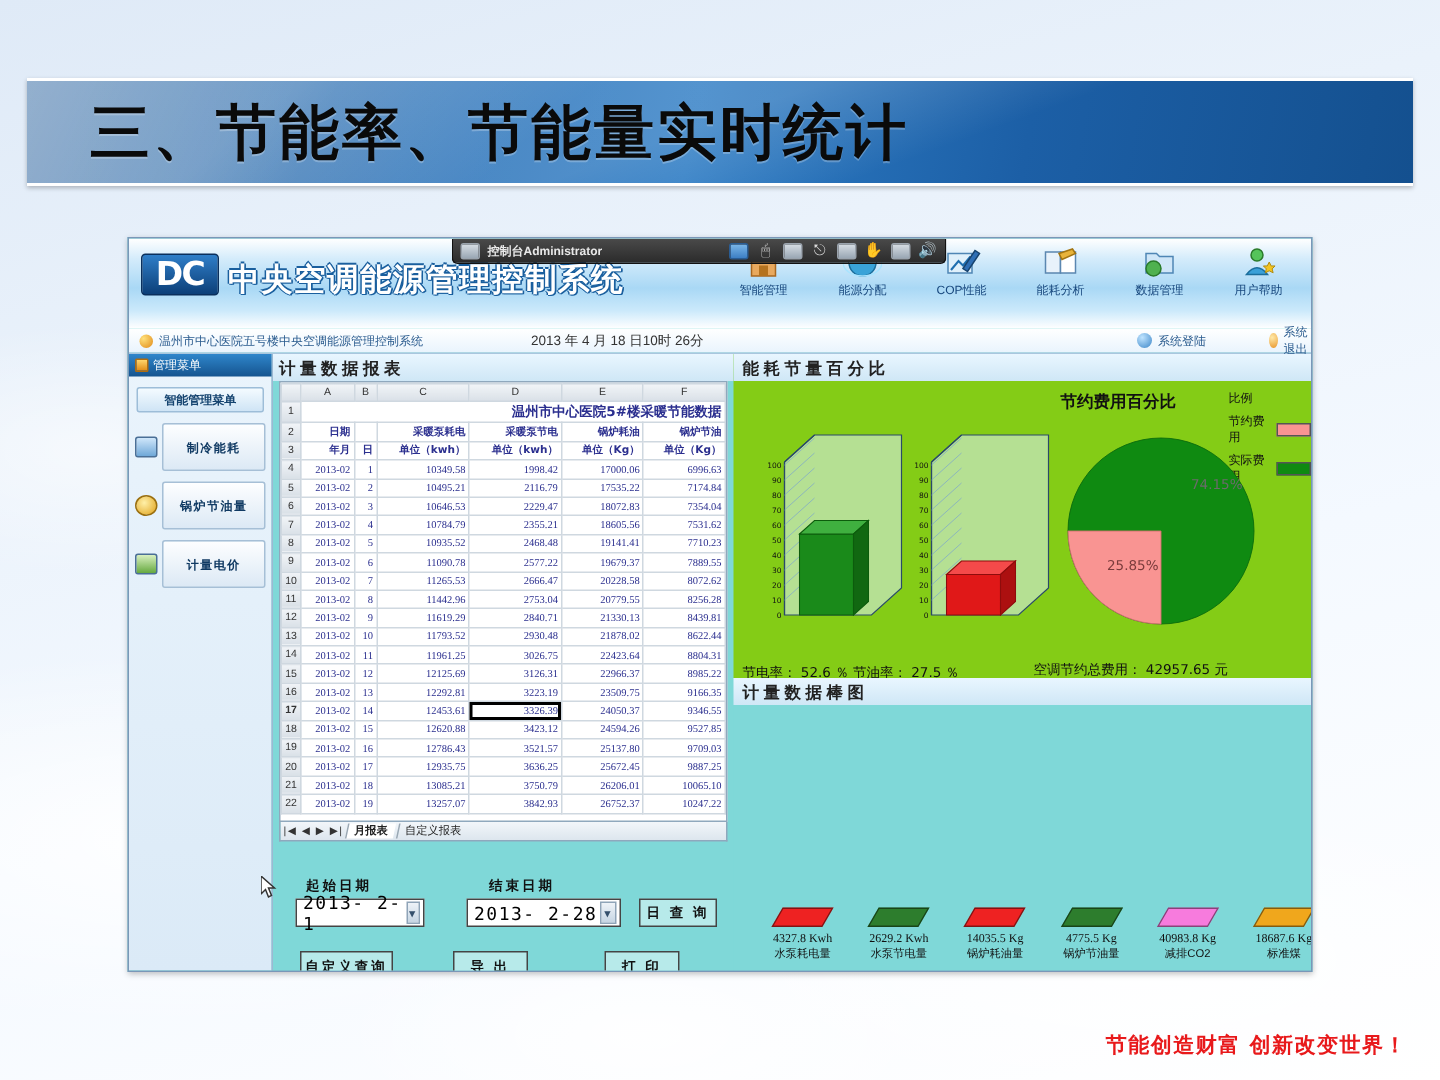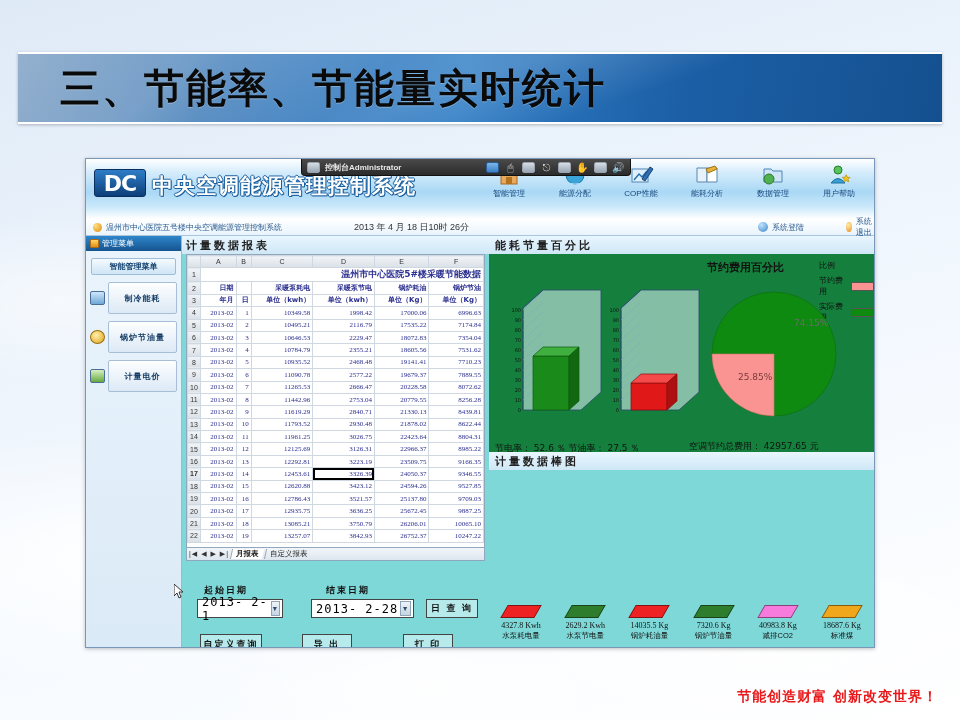--- a/index.html
+++ b/index.html
@@ -208,39 +208,39 @@
     display:flex; align-items:center; justify-content:center;
     font-size:9px; font-weight:bold; color:#111; letter-spacing:2px;
   }
   
   #right { position:absolute; left:403px; top:0; right:0; bottom:0; }
   .panel-title {
     height:18px; color:#222; font-size:11px; font-weight:bold; letter-spacing:3px;
     padding-left:6px; display:flex; align-items:center;
     background:linear-gradient(#e9f6ff,#cfe7f6);
   }
-  #top-right { position:absolute; left:0; top:0; right:0; height:216px; background:#15803d; }
+  #top-right { position:absolute; left:0; top:0; right:0; height:216px; background:#84cc16; }
   #charts { position:absolute; left:0; top:18px; right:0; bottom:0; }
   #rates {
     position:absolute; left:6px; top:188px; font-size:9px; color:#111;
     font-family:"DejaVu Sans","Liberation Sans",sans-serif;
   }
   #pie-title {
     position:absolute; left:218px; top:6px; font-size:11px; font-weight:bold; color:#111;
     font-family:"DejaVu Sans","Liberation Sans",sans-serif;
   }
   #legend { position:absolute; left:330px; top:6px; font-size:8px; color:#111; }
   #legend .row { display:flex; align-items:center; gap:4px; margin-top:4px; }
   #legend .sw { width:26px; height:9px; border:1px solid #555; }
   #pie-total {
     position:absolute; left:200px; top:186px; font-size:9px; color:#111;
     font-family:"DejaVu Sans","Liberation Sans",sans-serif;
   }
   #bottom-right { position:absolute; left:0; top:216px; right:0; bottom:0; background:#7fd8d8; }
-  #bars-row { position:absolute; left:0; bottom:6px; width:100%; display:flex; }
+  #bars-row { position:absolute; left:14px; bottom:6px; width:100%; display:flex; }
   .bitem { flex:1; text-align:center; font-size:7.5px; color:#111; }
   .bitem .plate {
     width:34px; height:13px; margin:0 auto 3px auto;
     transform:skewX(-30deg); border:1px solid rgba(0,0,0,.45);
   }
   .bitem .val { font-family:"Liberation Serif",serif; font-size:8px; white-space:nowrap; }
   .bitem .cap { margin-top:1px; }
   #cursor { position:absolute; left:88px; top:425px; width:12px; height:16px; z-index:40; }
   
   #slogan {
@@ -745,21 +745,21 @@
                 <div class="val">2629.2 Kwh</div>
                 <div class="cap">水泵节电量</div>
               </div>
               <div class="bitem">
                 <div class="plate" style="background:#ee2222"></div>
                 <div class="val">14035.5 Kg</div>
                 <div class="cap">锅炉耗油量</div>
               </div>
               <div class="bitem">
                 <div class="plate" style="background:#2d7d2d"></div>
-                <div class="val">7320.6  Kg</div>
+                <div class="val">4775.5  Kg</div>
                 <div class="cap">锅炉节油量</div>
               </div>
               <div class="bitem">
                 <div class="plate" style="background:#f77bdd"></div>
                 <div class="val">40983.8 Kg</div>
                 <div class="cap">减排CO2</div>
               </div>
               <div class="bitem">
                 <div class="plate" style="background:#f0a71c"></div>
                 <div class="val">18687.6 Kg</div>

